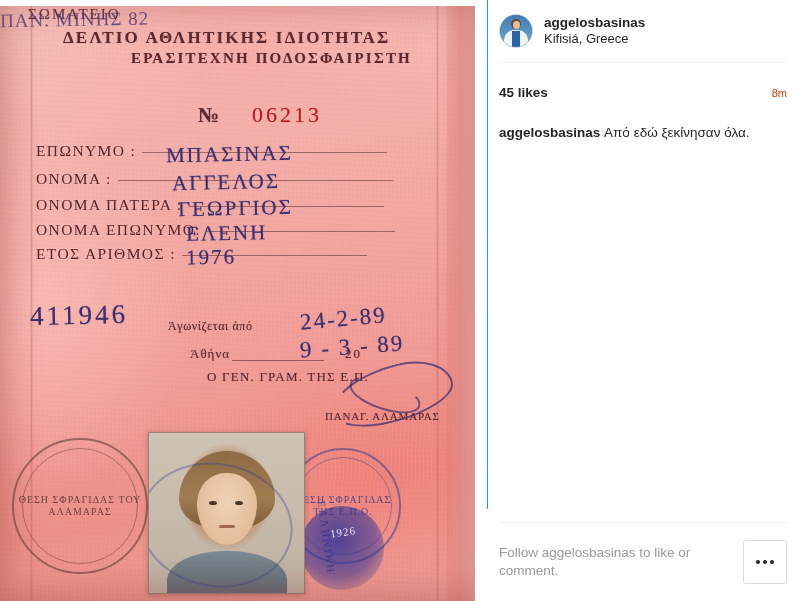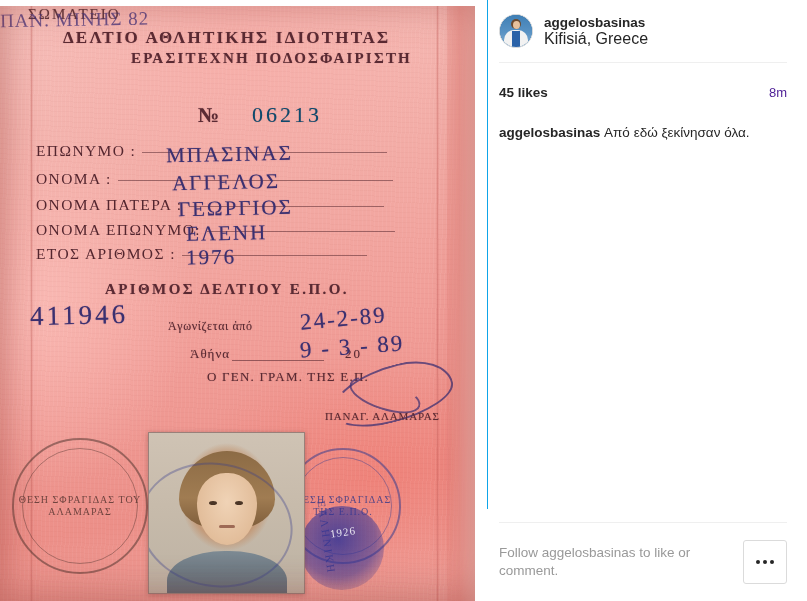--- a/index.html
+++ b/index.html
@@ -98,21 +98,21 @@
   }
   .doc-no {
     top: 97px; left: 198px;
     font-size: 21px;
     font-weight: bold;
     letter-spacing: 1px;
   }
   .doc-no-val {
     top: 96px; left: 252px;
     font-size: 22px;
-    color: #0c4a6e;
+    color: #b91c1c;
     letter-spacing: 3px;
     font-family: "Liberation Serif", serif;
   }
 
   .field {
     position: absolute;
     left: 36px;
     font-family: "Liberation Serif", serif;
     font-size: 15.5px;
     color: #54262f;
@@ -372,21 +372,21 @@
     flex: 1 1 auto;
     min-width: 0;
   }
   .ig-username {
     font-size: 13.5px;
     font-weight: bold;
     color: #262626;
     line-height: 16px;
   }
   .ig-location {
-    font-size: 16px;
+    font-size: 13px;
     color: #262626;
     line-height: 16px;
     margin-top: 0;
   }
   .follow-btn {
     flex: 0 0 auto;
     background: #ffffff;
     color: #3897f0;
     border: 1px solid #3897f0;
     border-radius: 3px;
@@ -401,22 +401,22 @@
     align-items: baseline;
     margin-top: 22px;
   }
   .ig-likes {
     font-size: 13.5px;
     font-weight: bold;
     color: #262626;
     flex: 1 1 auto;
   }
   .ig-time {
-    font-size: 13px;
-    color: #4c1d95;
+    font-size: 11px;
+    color: #c2410c;
   }
   .ig-caption {
     margin-top: 24px;
     font-size: 13.5px;
     line-height: 18px;
     color: #262626;
   }
   .ig-caption .cap-user {
     font-weight: bold;
     color: #262626;
@@ -496,21 +496,20 @@
     <div class="field" style="top:215px;">
       <span>ΟΝΟΜΑ ΕΠΩΝΥΜΟ:</span><span class="rule" style="width:188px;"></span>
     </div>
     <div class="hand h-mitera">ΕΛΕΝΗ</div>
 
     <div class="field" style="top:239px;">
       <span>ΕΤΟΣ ΑΡΙΘΜΟΣ :</span><span class="rule" style="width:185px;"></span>
     </div>
     <div class="hand h-etos">1976</div>
 
-    <div class="doc-txt doc-epo">ΑΡΙΘΜΟΣ  ΔΕΛΤΙΟΥ  Ε.Π.Ο.</div>
     <div class="hand h-arith">411946</div>
 
     <div class="doc-txt doc-agonizetai">Ἀγωνίζεται ἀπό</div>
     <div class="hand h-date1">24-2-89</div>
 
     <div class="doc-txt doc-athina">Ἀθήνα</div>
     <div class="doc-athina-rule"></div>
     <div class="doc-txt doc-19">20</div>
     <div class="hand h-date2">9 - 3 - 89</div>
 

